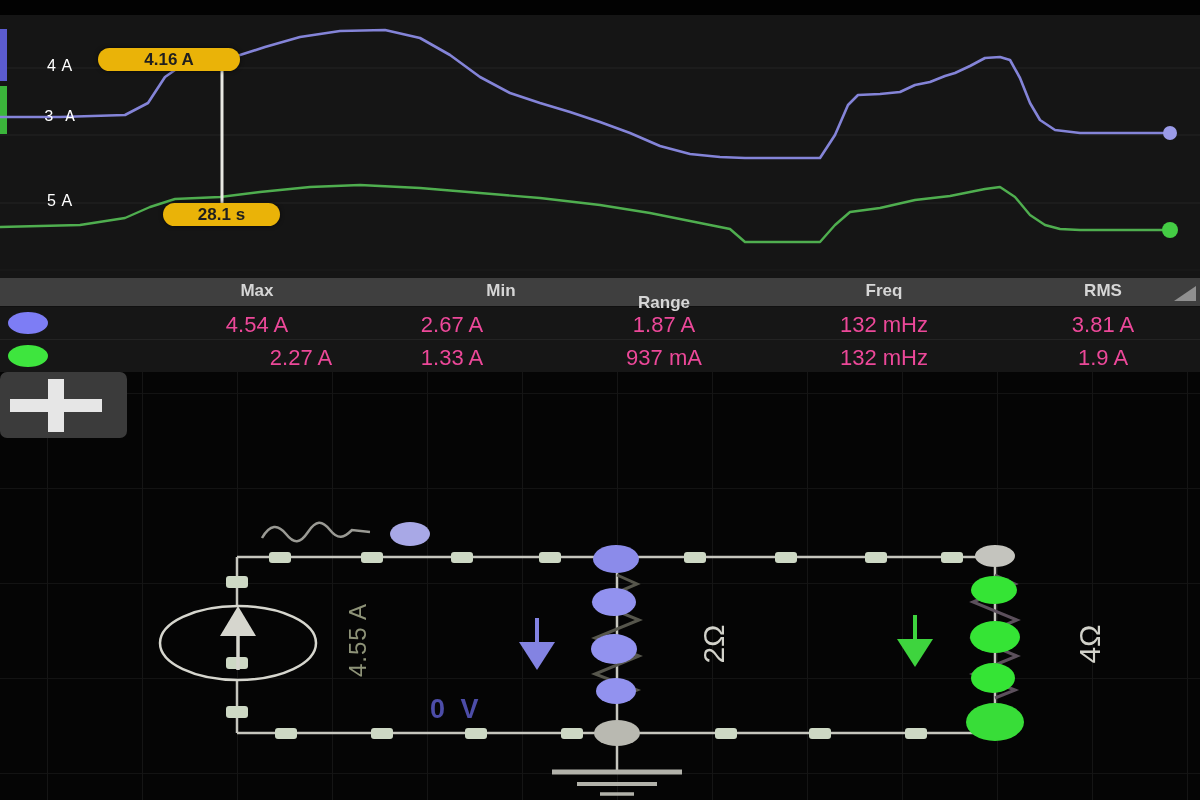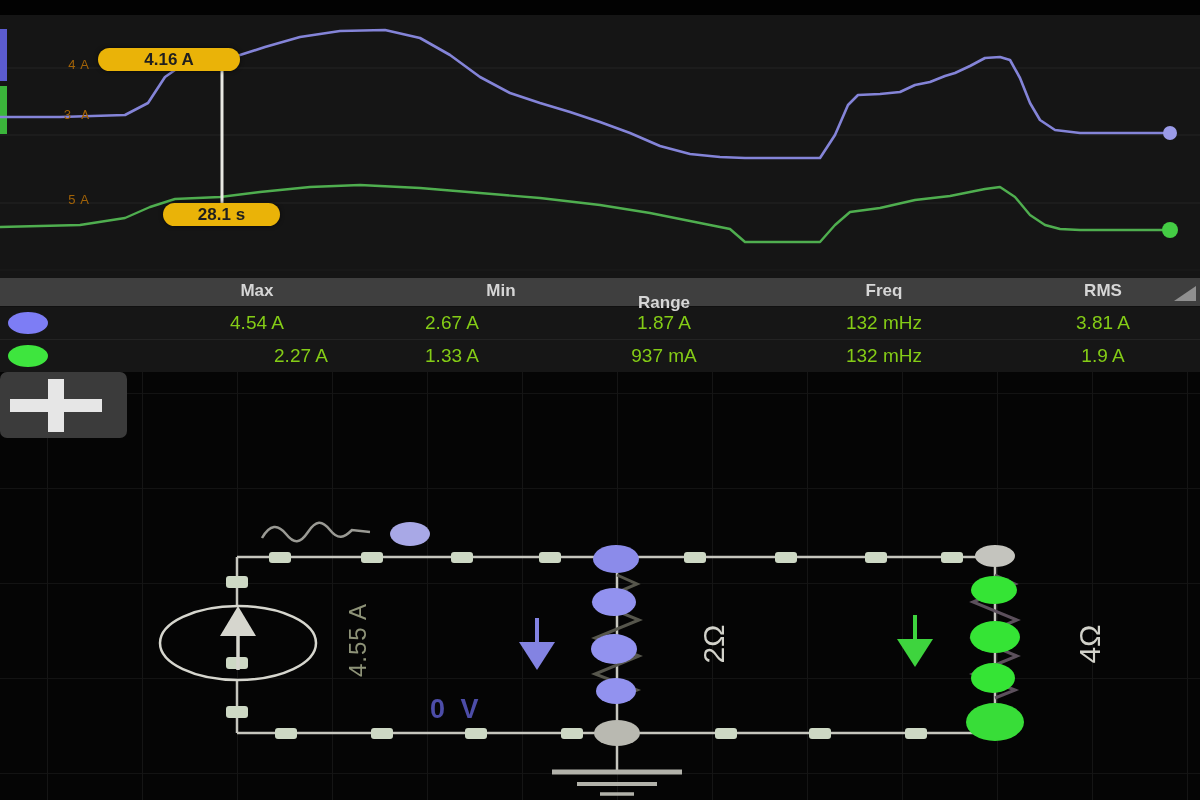--- a/index.html
+++ b/index.html
@@ -3,33 +3,33 @@
 <meta charset="utf-8">
 <style>
   html,body{margin:0;padding:0;background:#000;width:1200px;height:800px;overflow:hidden;
     font-family:"Liberation Sans", sans-serif;}
   #app{position:relative;width:1200px;height:800px;background:#000;}
 
   
   .top-strip{position:absolute;left:0;top:0;width:1200px;height:15px;background:#020202;}
   .scope{position:absolute;left:0;top:15px;width:1200px;height:263px;background:#151515;}
   .scope svg{position:absolute;left:0;top:0;}
-  .axis-label{position:absolute;color:#a16207;font-size:13px;letter-spacing:1px;width:60px;text-align:right;}
+  .axis-label{position:absolute;color:#ffffff;font-size:16px;letter-spacing:1px;width:60px;text-align:center;}
   .pill{position:absolute;background:#eab308;border-radius:12px;color:#1f1f1f;font-weight:bold;
     font-size:17px;display:flex;align-items:center;justify-content:center;box-shadow:0 0 4px rgba(0,0,0,.6);}
 
   
   .meter{position:absolute;left:0;top:278px;width:1200px;height:94px;background:#161616;}
   .meter-header{position:relative;width:1200px;height:28px;background:#3f3f3f;border-bottom:1px solid #101010;}
   .meter-header .hcell{position:absolute;top:3px;transform:translateX(-50%);color:#d6d6d6;
     font-weight:bold;font-size:17px;}
   .collapse-tri{position:absolute;right:4px;top:8px;width:22px;height:15px;background:#909090;
     clip-path:polygon(100% 0,100% 100%,0 100%);}
   .meter-row{position:relative;width:1200px;height:32px;border-bottom:1px solid #232323;}
-  .meter-row .cell{position:absolute;top:5px;transform:translateX(-50%);color:#84cc16;font-size:19px;}
+  .meter-row .cell{position:absolute;top:5px;transform:translateX(-50%);color:#ec4899;font-size:22px;}
   .trace-dot{position:absolute;left:8px;top:5px;width:40px;height:22px;border-radius:50%;}
 
   
   .canvas{position:absolute;left:0;top:372px;width:1200px;height:428px;background-color:#050505;
     background-image:
       repeating-linear-gradient(to right, #151515 0 1px, transparent 1px 95px),
       repeating-linear-gradient(to bottom, #131313 0 1px, transparent 1px 95px);
     background-position:47px 21px;}
   .canvas svg{position:absolute;left:0;top:0;}
   .add-btn{position:absolute;left:0;top:0;width:127px;height:66px;background:#3b3b3b;border-radius:7px;}

